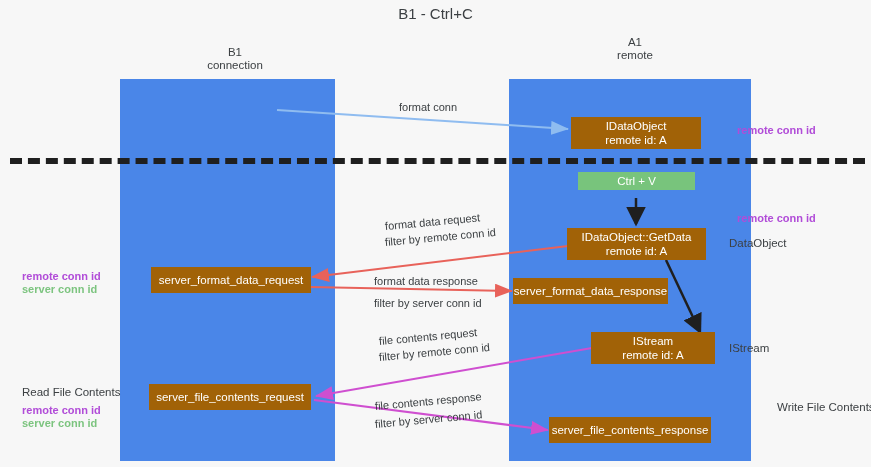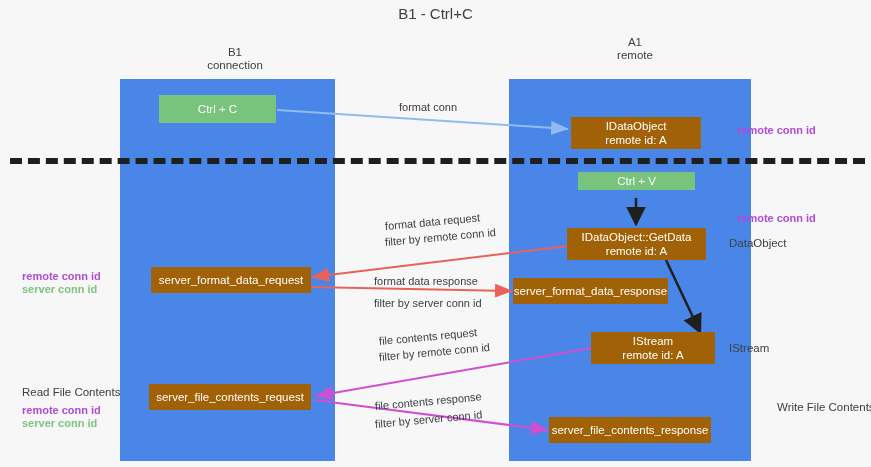--- a/index.html
+++ b/index.html
@@ -137,23 +137,20 @@
 
     <line x1="310" y1="287" x2="512" y2="291" stroke="#e8625a" stroke-width="2" marker-end="url(#ah-red)"></line>
 
     <line x1="666" y1="260" x2="700" y2="332" stroke="#1f1f1f" stroke-width="2.5" marker-end="url(#ah-black)"></line>
 
     <line x1="592" y1="348" x2="316" y2="396" stroke="#cf4fd0" stroke-width="2" marker-end="url(#ah-mag)"></line>
 
     <line x1="314" y1="400" x2="548" y2="430" stroke="#cf4fd0" stroke-width="2" marker-end="url(#ah-mag)"></line>
   </svg>
 
-  <div class="abs box green" style="left:159px; top:95px; width:117px; height:28px;">
-    <span>Ctrl + C</span>
-  </div>
 
   <div class="abs box orange" style="left:571px; top:117px; width:130px; height:32px;">
     <span>IDataObject</span>
     <span>remote id: A</span>
   </div>
 
   <div class="abs box green" style="left:578px; top:172px; width:117px; height:18px;">
     <span>Ctrl + V</span>
   </div>
 

